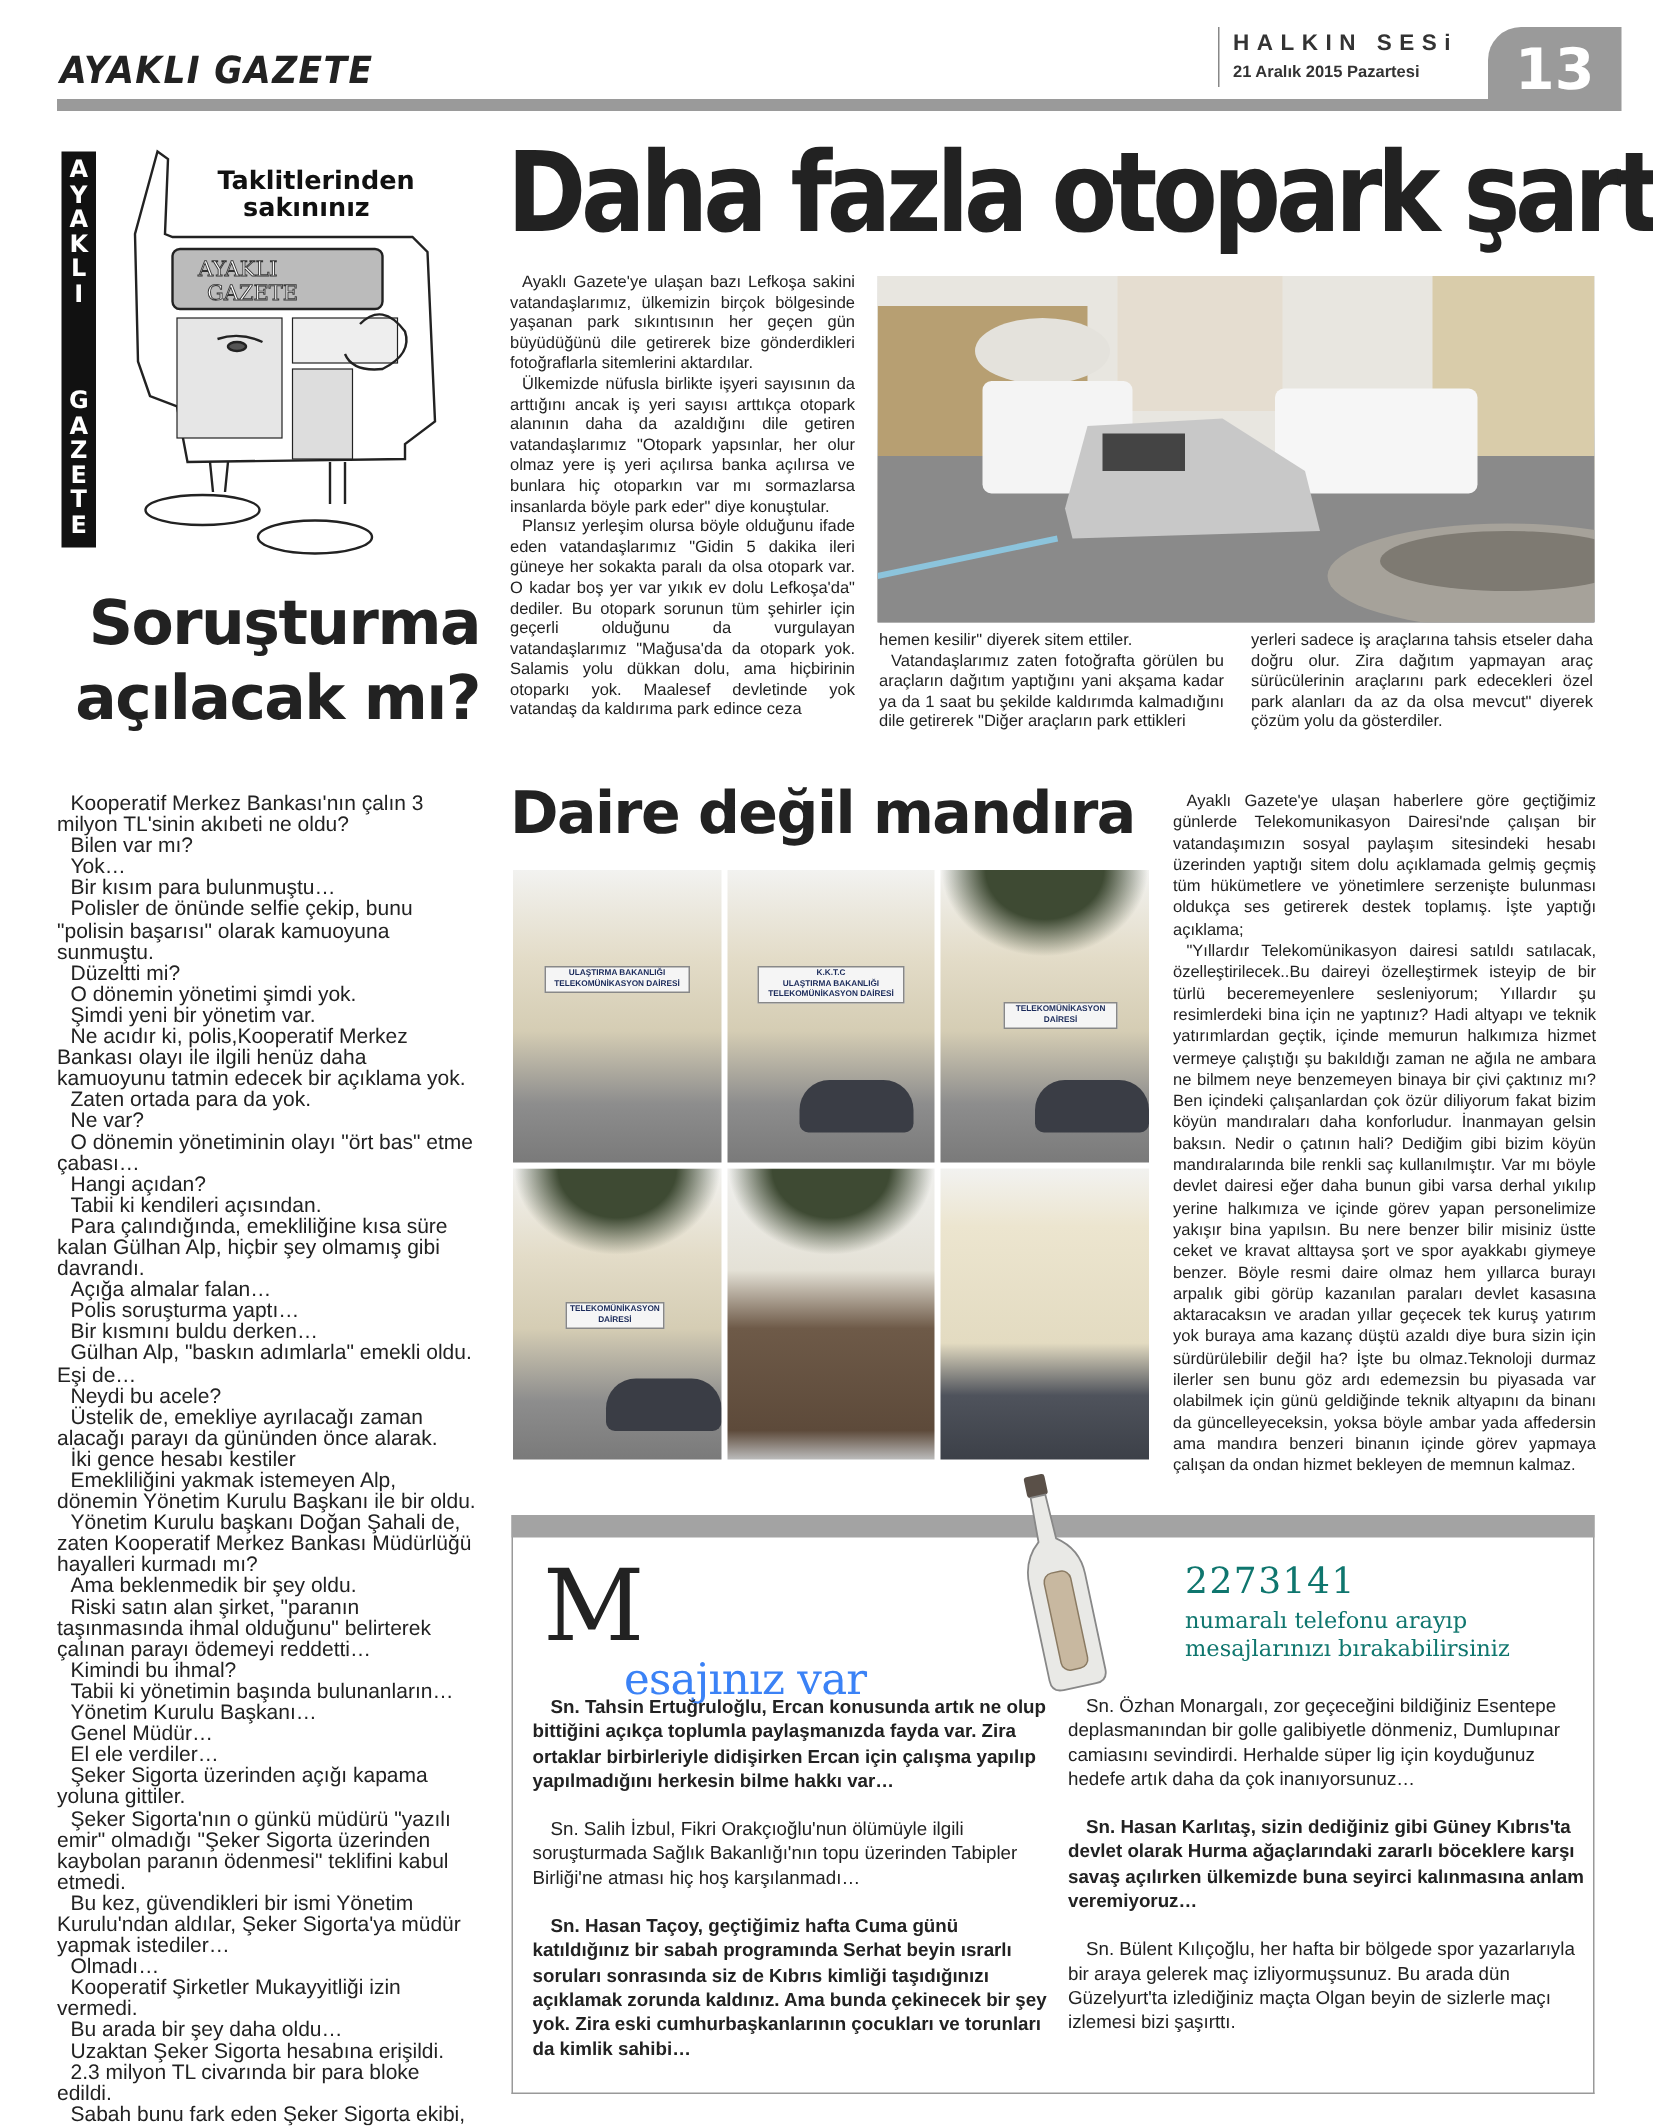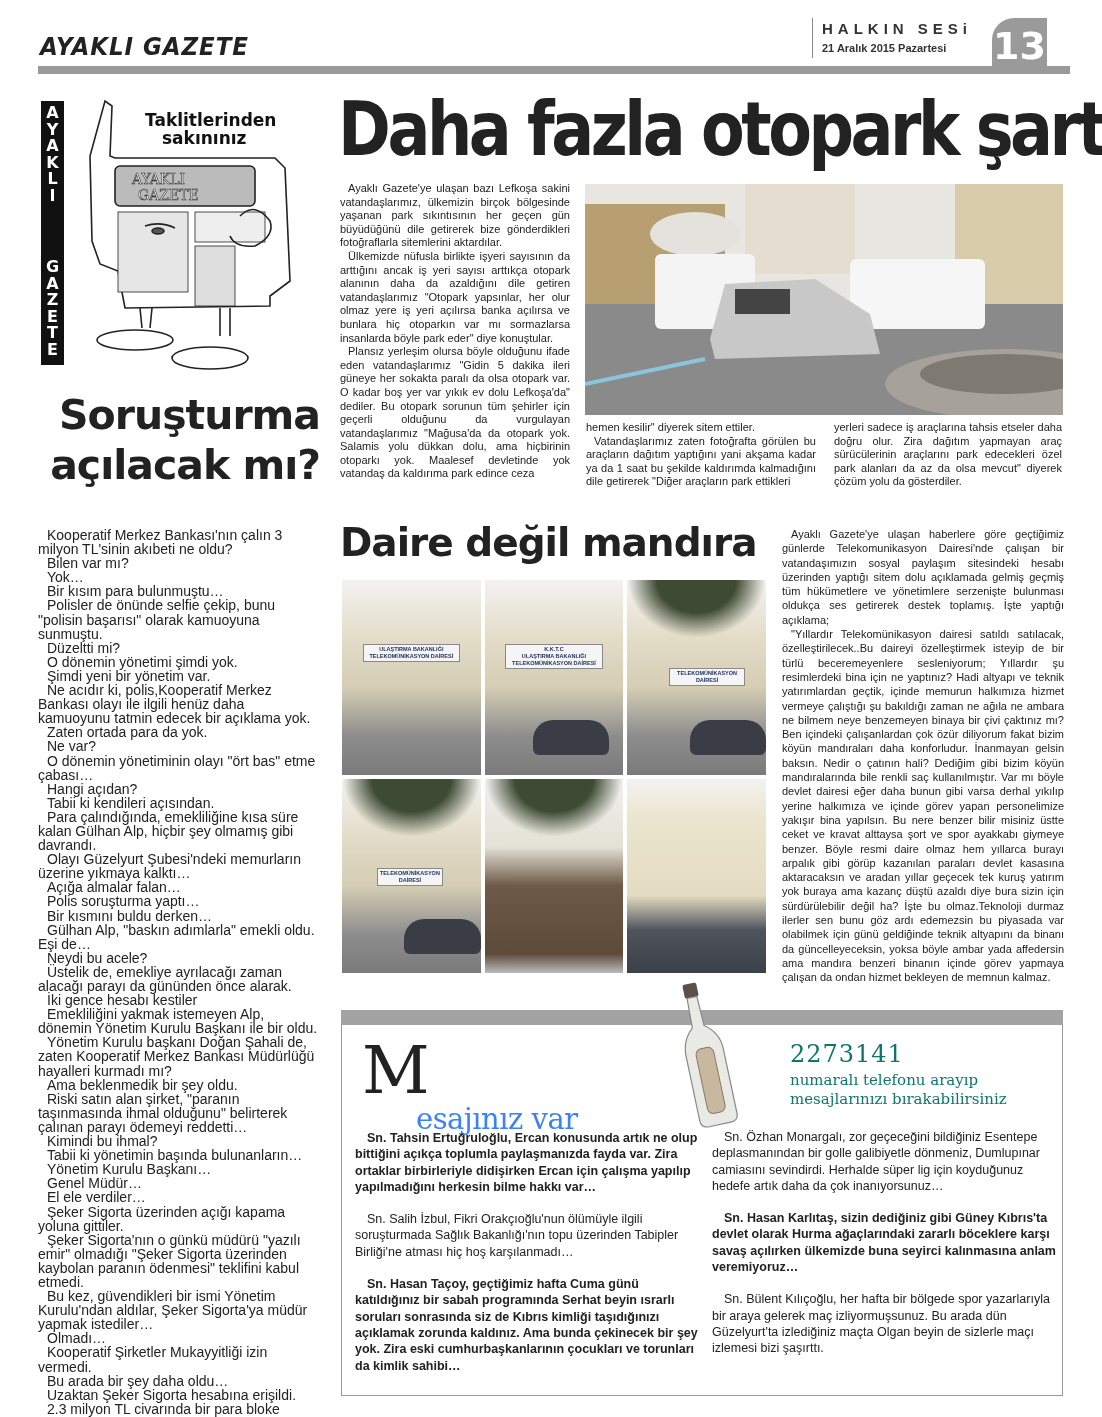--- a/index.html
+++ b/index.html
@@ -5,21 +5,21 @@
 *{box-sizing:border-box;margin:0;padding:0}
 html,body{width:1102px;height:1417px;background:#fff;overflow:hidden}
 body{position:relative;font-family:"Liberation Sans",sans-serif;color:#222}
 .abs{position:absolute}
 
 .hdr-bar{left:38px;top:66px;width:1032px;height:8px;background:#9a9a9a}
 .hdr-title{left:40px;top:32px;font-family:"DejaVu Sans",sans-serif;font-weight:bold;font-style:italic;font-size:25px;letter-spacing:1px;transform:scaleX(.92);transform-origin:left}
 .hdr-divider{left:812px;top:18px;width:1px;height:40px;background:#888}
 .hdr-paper{left:822px;top:20px;font-size:15px;font-weight:bold;letter-spacing:5px;color:#333}
 .hdr-date{left:822px;top:42px;font-size:11px;font-weight:bold;color:#333}
-.hdr-page{left:992px;top:18px;width:55px;height:56px;background:#9a9a9a;border-radius:22px 0 0 0;color:#fff;font-size:38px;font-weight:bold;text-align:center;line-height:56px;font-family:"DejaVu Sans",sans-serif}
+.hdr-page{left:992px;top:18px;width:89px;height:56px;background:#9a9a9a;border-radius:22px 0 0 0;color:#fff;font-size:38px;font-weight:bold;text-align:center;line-height:56px;font-family:"DejaVu Sans",sans-serif}
 
 .vbar{left:41px;top:101px;width:23px;height:264px;background:#111;color:#fff;font-family:"DejaVu Sans",sans-serif;font-weight:bold;font-size:16px;text-align:center;line-height:16.5px;padding-top:4px}
 .cartoon{left:70px;top:96px;width:240px;height:290px}
 .sor-title{left:38px;top:390px;width:282px;text-align:right;font-family:"DejaVu Sans",sans-serif;font-weight:bold;font-size:41px;line-height:50px;letter-spacing:-1px}
 .col-left{left:38px;top:528px;width:282px;font-size:14px;line-height:14.1px;color:#222}
 .col-left p{text-indent:9px}
 .byline{text-align:right;font-weight:bold;margin-top:20px}
 
 .main-title{left:338px;top:84px;width:722px;font-family:"DejaVu Sans",sans-serif;font-weight:bold;font-size:74px;line-height:90px;letter-spacing:-4px;transform:scaleX(.86);transform-origin:left;white-space:nowrap}
 .story-col{font-size:11px;line-height:13.6px;text-align:justify;color:#222}
@@ -110,21 +110,20 @@
   <p>Düzeltti mi?</p>
   <p>O dönemin yönetimi şimdi yok.</p>
   <p>Şimdi yeni bir yönetim var.</p>
   <p>Ne acıdır ki, polis,Kooperatif Merkez Bankası olayı ile ilgili henüz daha kamuoyunu tatmin edecek bir açıklama yok.</p>
   <p>Zaten ortada para da yok.</p>
   <p>Ne var?</p>
   <p>O dönemin yönetiminin olayı "ört bas" etme çabası…</p>
   <p>Hangi açıdan?</p>
   <p>Tabii ki kendileri açısından.</p>
   <p>Para çalındığında, emekliliğine kısa süre kalan Gülhan Alp, hiçbir şey olmamış gibi davrandı.</p>
-  <p>Olayı Güzelyurt Şubesi'ndeki memurların üzerine yıkmaya kalktı…</p>
   <p>Açığa almalar falan…</p>
   <p>Polis soruşturma yaptı…</p>
   <p>Bir kısmını buldu derken…</p>
   <p>Gülhan Alp, "baskın adımlarla" emekli oldu. Eşi de…</p>
   <p>Neydi bu acele?</p>
   <p>Üstelik de, emekliye ayrılacağı zaman alacağı parayı da gününden önce alarak.</p>
   <p>İki gence hesabı kestiler</p>
   <p>Emekliliğini yakmak istemeyen Alp, dönemin Yönetim Kurulu Başkanı ile bir oldu.</p>
   <p>Yönetim Kurulu başkanı Doğan Şahali de, zaten Kooperatif Merkez Bankası Müdürlüğü hayalleri kurmadı mı?</p>
   <p>Ama beklenmedik bir şey oldu.</p>

